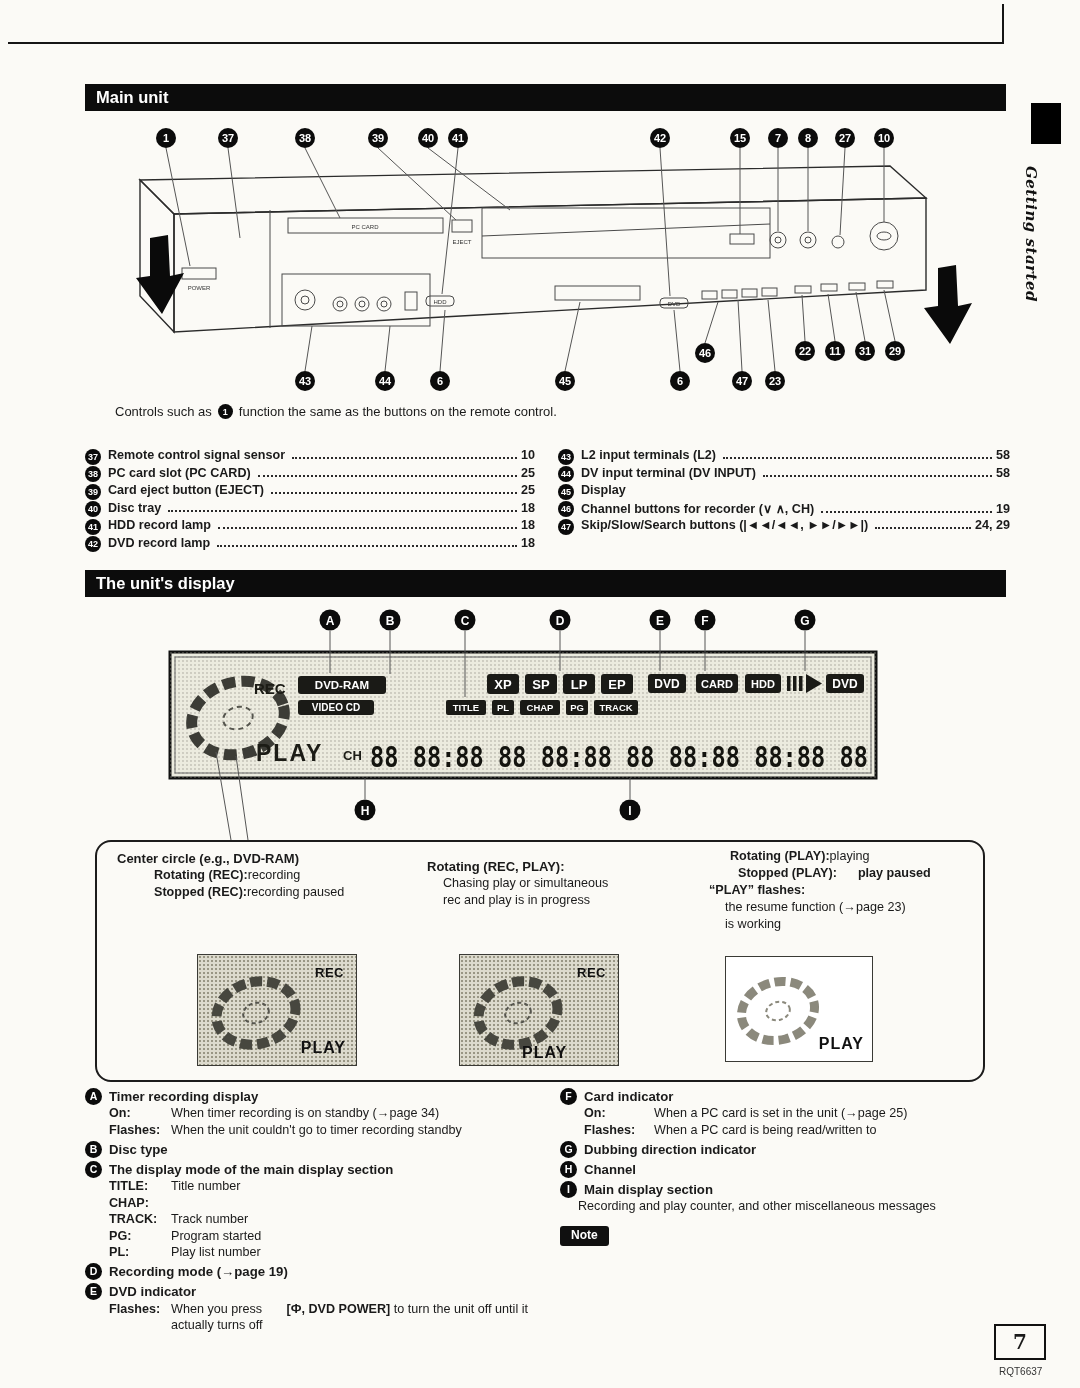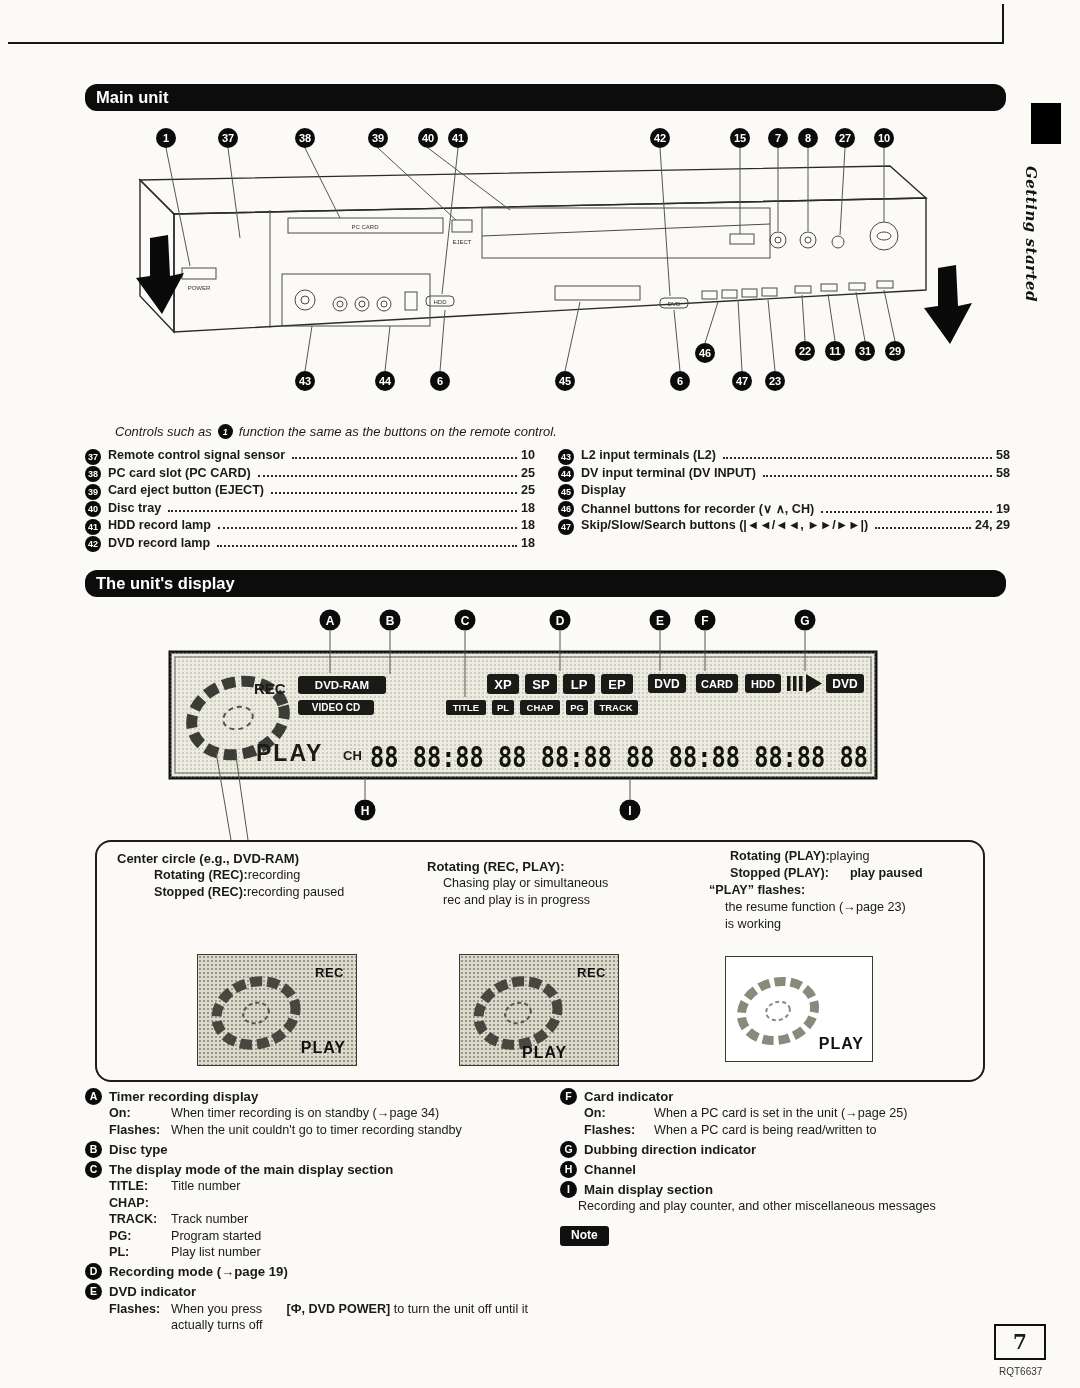--- a/index.html
+++ b/index.html
@@ -2,31 +2,31 @@
 <html><head>
 <meta charset="utf-8">
 <style>
   html,body{margin:0;padding:0;background:#e6e6e6;}
   .page{position:relative;width:1080px;height:1388px;background:#fbfaf6;font-family:"Liberation Sans",sans-serif;color:#1a1a1a;overflow:hidden;}
   .abs{position:absolute;}
   .rule-top{left:8px;top:42px;width:996px;height:2px;background:#151515;}
   .rule-corner{left:1002px;top:4px;width:2px;height:40px;background:#151515;}
   .side-tab{left:1031px;top:103px;width:30px;height:41px;background:#000;}
   .side-label{left:1022px;top:166px;font-family:"DejaVu Serif",serif;font-style:italic;font-weight:bold;font-size:15px;letter-spacing:.5px;writing-mode:vertical-rl;color:#111;}
-  .section-bar{left:85px;width:921px;height:27px;background:#0c0c0c;color:#fff;font-weight:bold;font-size:16.5px;line-height:26px;padding-left:11px;box-sizing:border-box;border-radius:12px;}
+  .section-bar{left:85px;width:921px;height:27px;background:#0c0c0c;color:#fff;font-weight:bold;font-size:16.5px;line-height:26px;padding-left:11px;box-sizing:border-box;}
   .bar1{top:84px;} .bar2{top:570px;}
   svg text{font-family:"Liberation Sans",sans-serif;}
   .co-circ{fill:#0b0b0b;}
   .co-num{fill:#fff;font-size:11px;font-weight:bold;text-anchor:middle;}
   .co-let{fill:#fff;font-size:12px;font-weight:bold;text-anchor:middle;}
   .ln{stroke:#555;stroke-width:1;}
   .ot{stroke:#2b2b2b;stroke-width:1.4;fill:none;}
   .dt{stroke:#4a4a4a;stroke-width:1;fill:none;}
   .tiny{font-size:6px;fill:#333;text-anchor:middle;}
-  .caption{left:115px;top:424px;font-size:13px;display:flex;align-items:center;font-style:italic;}
+  .caption{left:115px;top:404px;font-size:13px;display:flex;align-items:center;}
   .cnum{display:inline-flex;width:15px;height:15px;border-radius:50%;background:#0b0b0b;color:#fff;font-size:9px;font-weight:bold;align-items:center;justify-content:center;margin:0 6px;}
   .plist{width:450px;}
   .pl-left{left:85px;top:448px;}
   .pl-right{left:558px;top:448px;width:452px;}
   .prow{display:flex;align-items:baseline;height:17.5px;font-size:12.6px;font-weight:bold;}
   .conum{display:inline-flex;flex:0 0 16px;width:16px;height:16px;border-radius:50%;background:#0b0b0b;color:#fff;font-size:9px;font-weight:bold;align-items:center;justify-content:center;margin-right:7px;align-self:center;}
   .plabel{white-space:nowrap;}
   .dots{flex:1;border-bottom:2px dotted #2a2a2a;margin:0 4px 3px 7px;min-width:14px;}
   .badge-t{fill:#fff;font-weight:bold;text-anchor:middle;}
   .seg{font-family:"DejaVu Sans Mono",monospace;font-weight:bold;fill:#14140f;}
@@ -393,21 +393,21 @@
       <div class="bxl">Chasing play or simultaneous</div>
       <div class="bxl">rec and play is in progress</div>
     </div>
     <div class="bxcol" style="left:20px;top:8px;width:300px;">
       <div class="bxt">Center circle (e.g., DVD-RAM)</div>
       <div class="bxl"><b>Rotating (REC):</b><span>recording</span></div>
       <div class="bxl"><b>Stopped (REC):</b><span>recording paused</span></div>
     </div>
     <div class="bxcol" style="left:612px;top:6px;width:268px;">
       <div class="bxl" style="margin-left:0;"><b>Rotating (PLAY):</b><span>playing</span></div>
-      <div class="bxl" style="margin-left:0;"><b>Stopped (PLAY):</b><b>play paused</b></div>
+      <div class="bxl" style="margin-left:8px;"><b>Stopped (PLAY):</b><b>play paused</b></div>
       <div class="bxl" style="margin-left:0;font-weight:bold;">“PLAY” flashes:</div>
       <div class="bxl">the resume function (→page 23)</div>
       <div class="bxl">is working</div>
     </div>
 
     <div class="frame stip" style="left:100px;top:112px;width:160px;height:112px;">
       <svg width="115" height="110" style="position:absolute;left:4px;top:0;">
         <g transform="translate(54,58) rotate(-15)">
           <ellipse rx="40" ry="31" fill="none" stroke="#47473f" stroke-width="10" stroke-dasharray="12 5"></ellipse>
           <ellipse rx="13" ry="10" fill="none" stroke="#55554e" stroke-width="2" stroke-dasharray="4 3"></ellipse>

